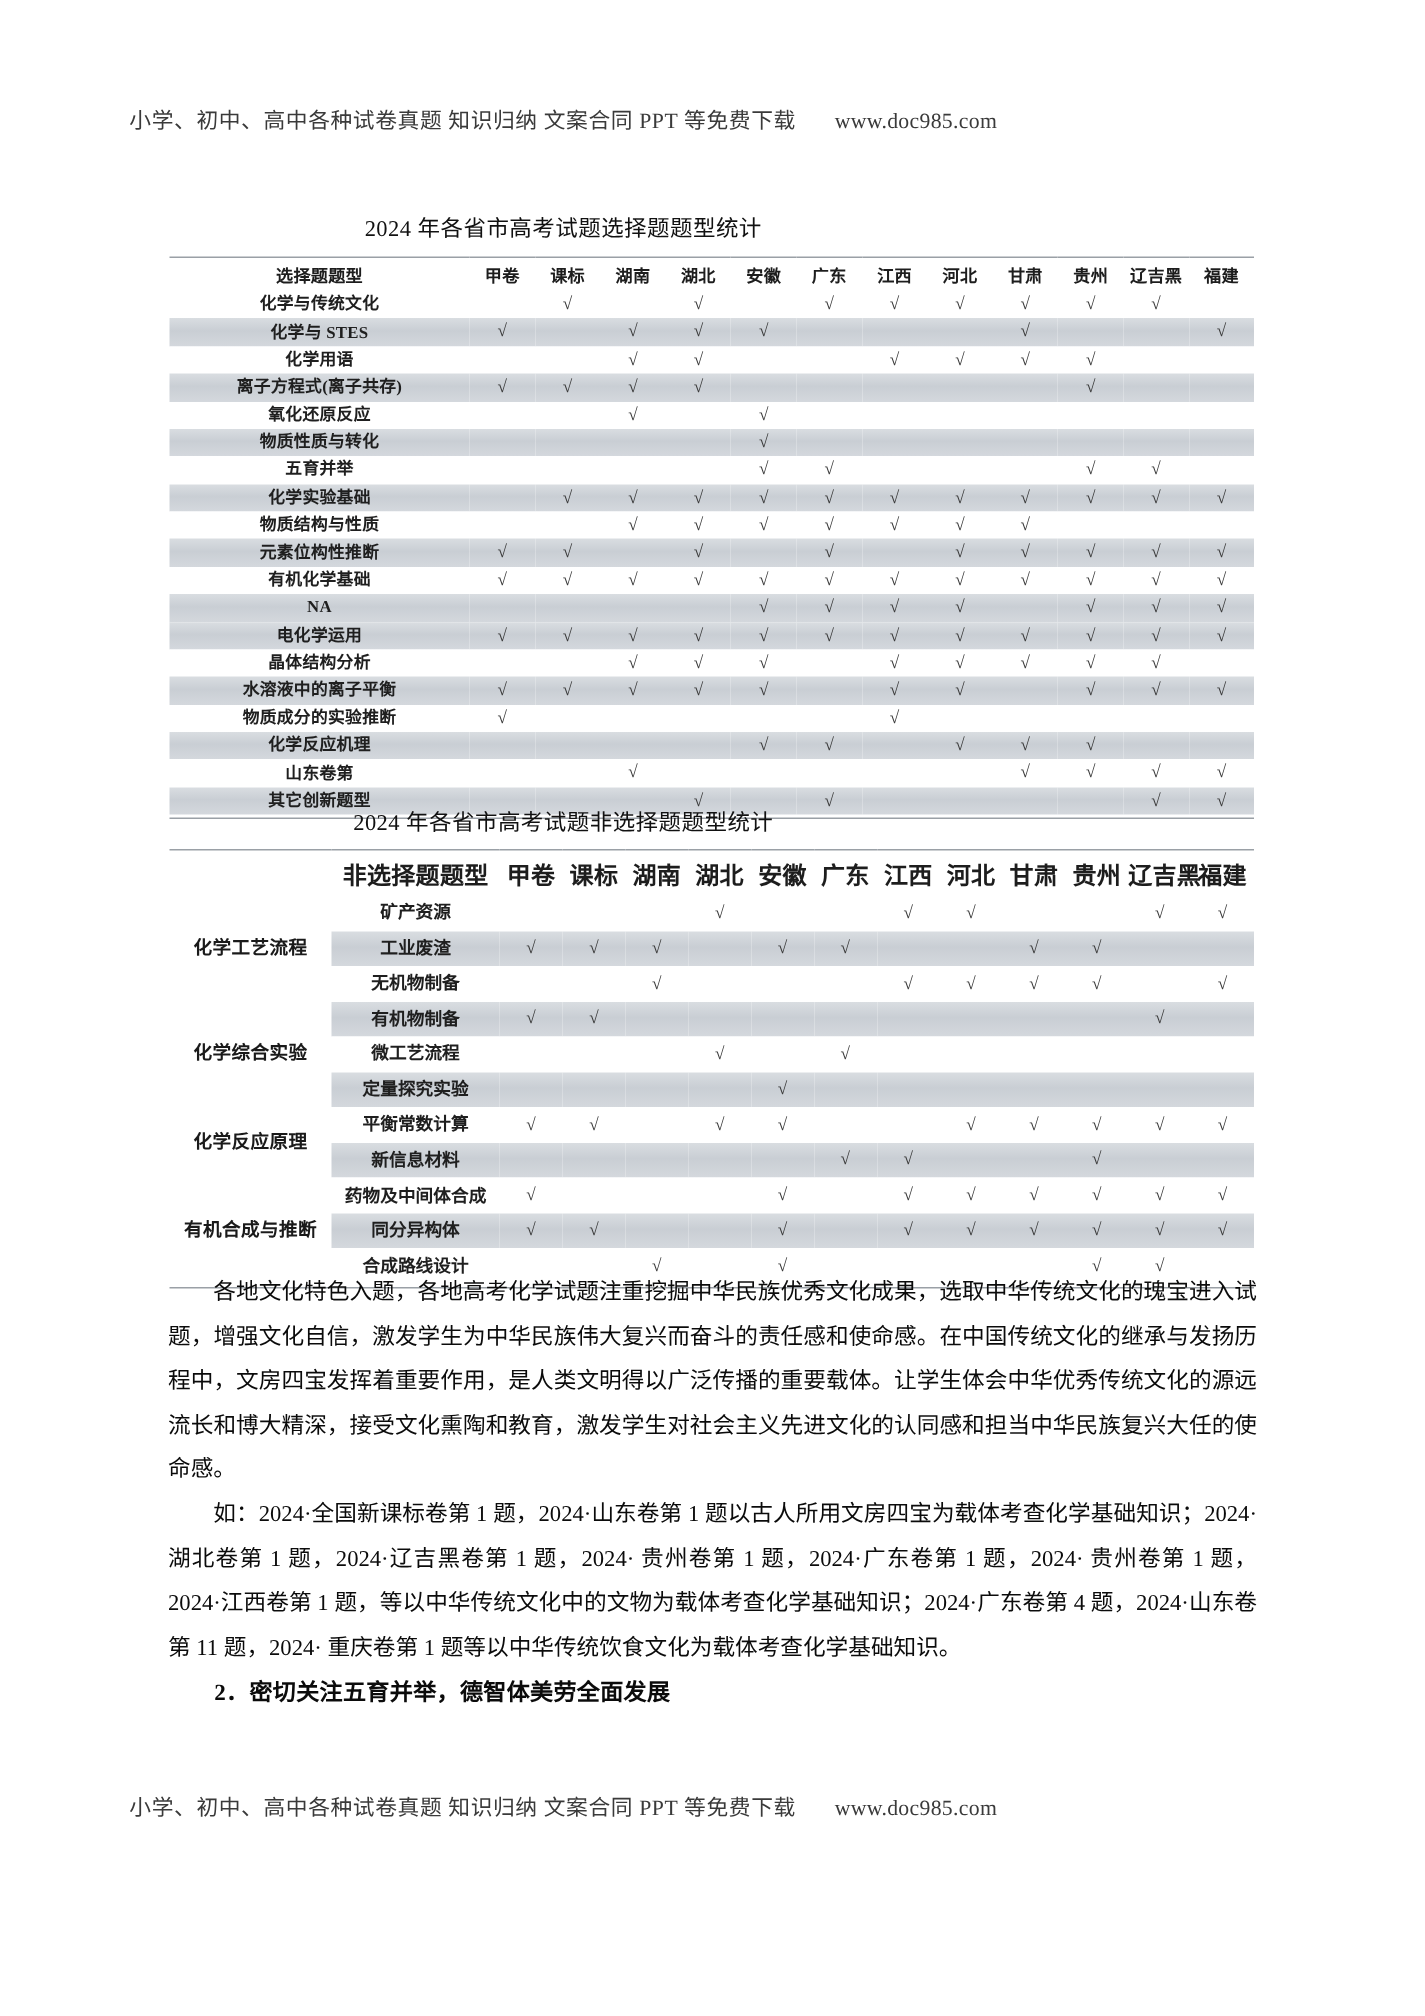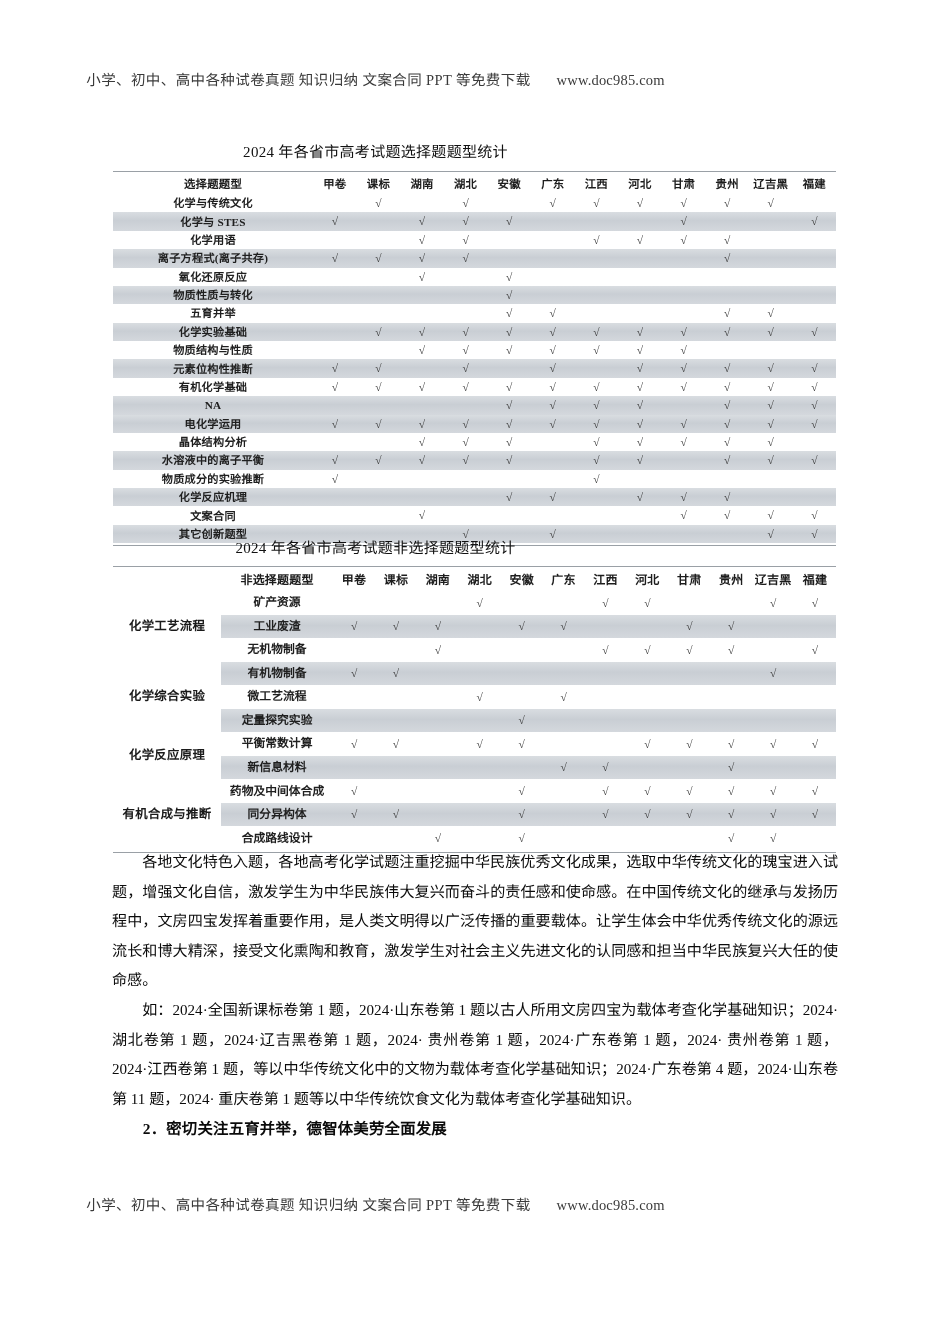--- a/index.html
+++ b/index.html
@@ -70,21 +70,21 @@
     font-weight:bold;
     text-align:center;
     padding:3px 0 3px;
     white-space:nowrap;
     border-top:1.4px solid #9aa0a6;
     border-bottom:none;
     color:#1d1d1d;
     letter-spacing:.2px;
   }
   table.t1 thead th{font-size:11.4px;}
-  table.t2 thead th{font-size:12px;}
+  table.t2 thead th{font-size:16px;}
 
   tbody td{
     text-align:center;
     padding:2.2px 0;
     white-space:nowrap;
     line-height:1.25;
   }
   table.t1 tbody td{padding:2.0px 0;}
   table.t2 tbody td{padding:4.4px 0;}
 
@@ -423,21 +423,21 @@
             <td class="chk">√</td>
             <td class="chk">√</td>
             <td class="chk"></td>
             <td class="chk">√</td>
             <td class="chk">√</td>
             <td class="chk">√</td>
             <td class="chk"></td>
             <td class="chk"></td>
           </tr>
           <tr class="plain">
-            <td class="rowlabel">文案合同</td>
+            <td class="rowlabel">山东卷第</td>
             <td class="chk"></td>
             <td class="chk"></td>
             <td class="chk">√</td>
             <td class="chk"></td>
             <td class="chk"></td>
             <td class="chk"></td>
             <td class="chk"></td>
             <td class="chk"></td>
             <td class="chk">√</td>
             <td class="chk">√</td>

